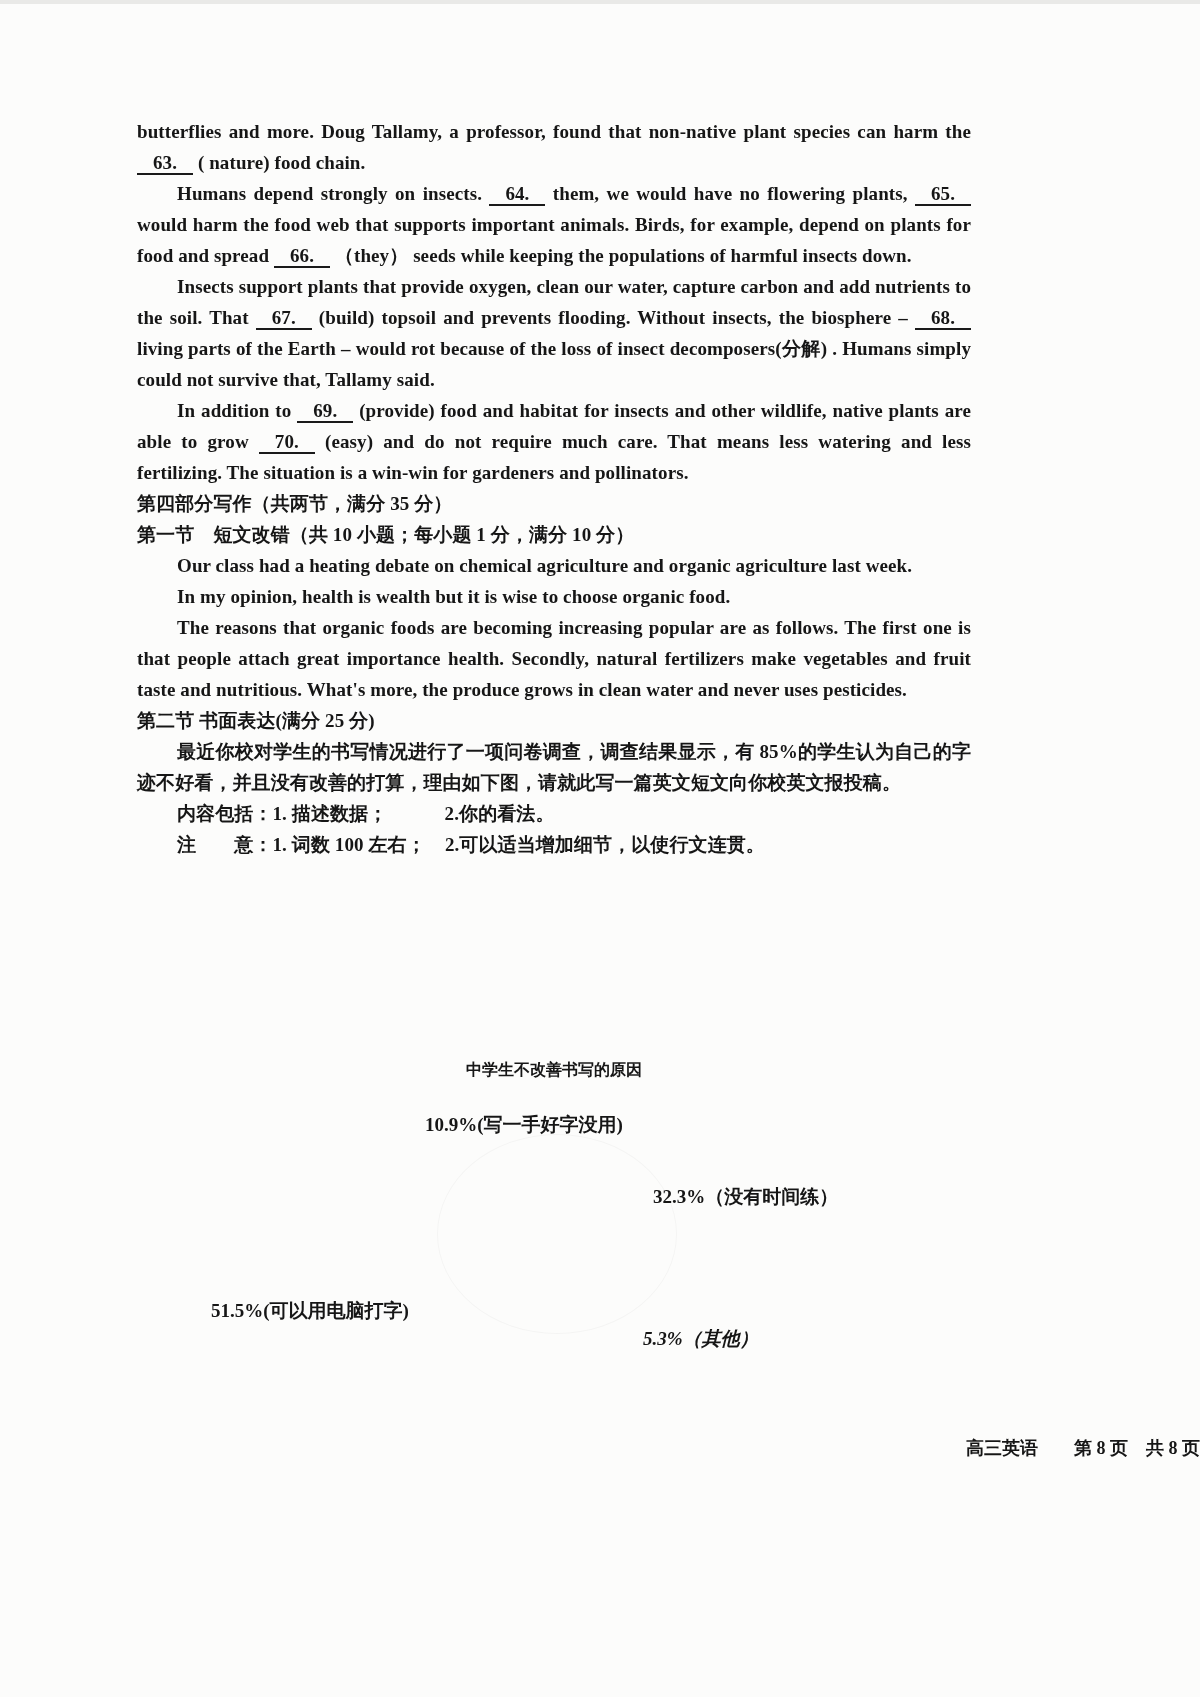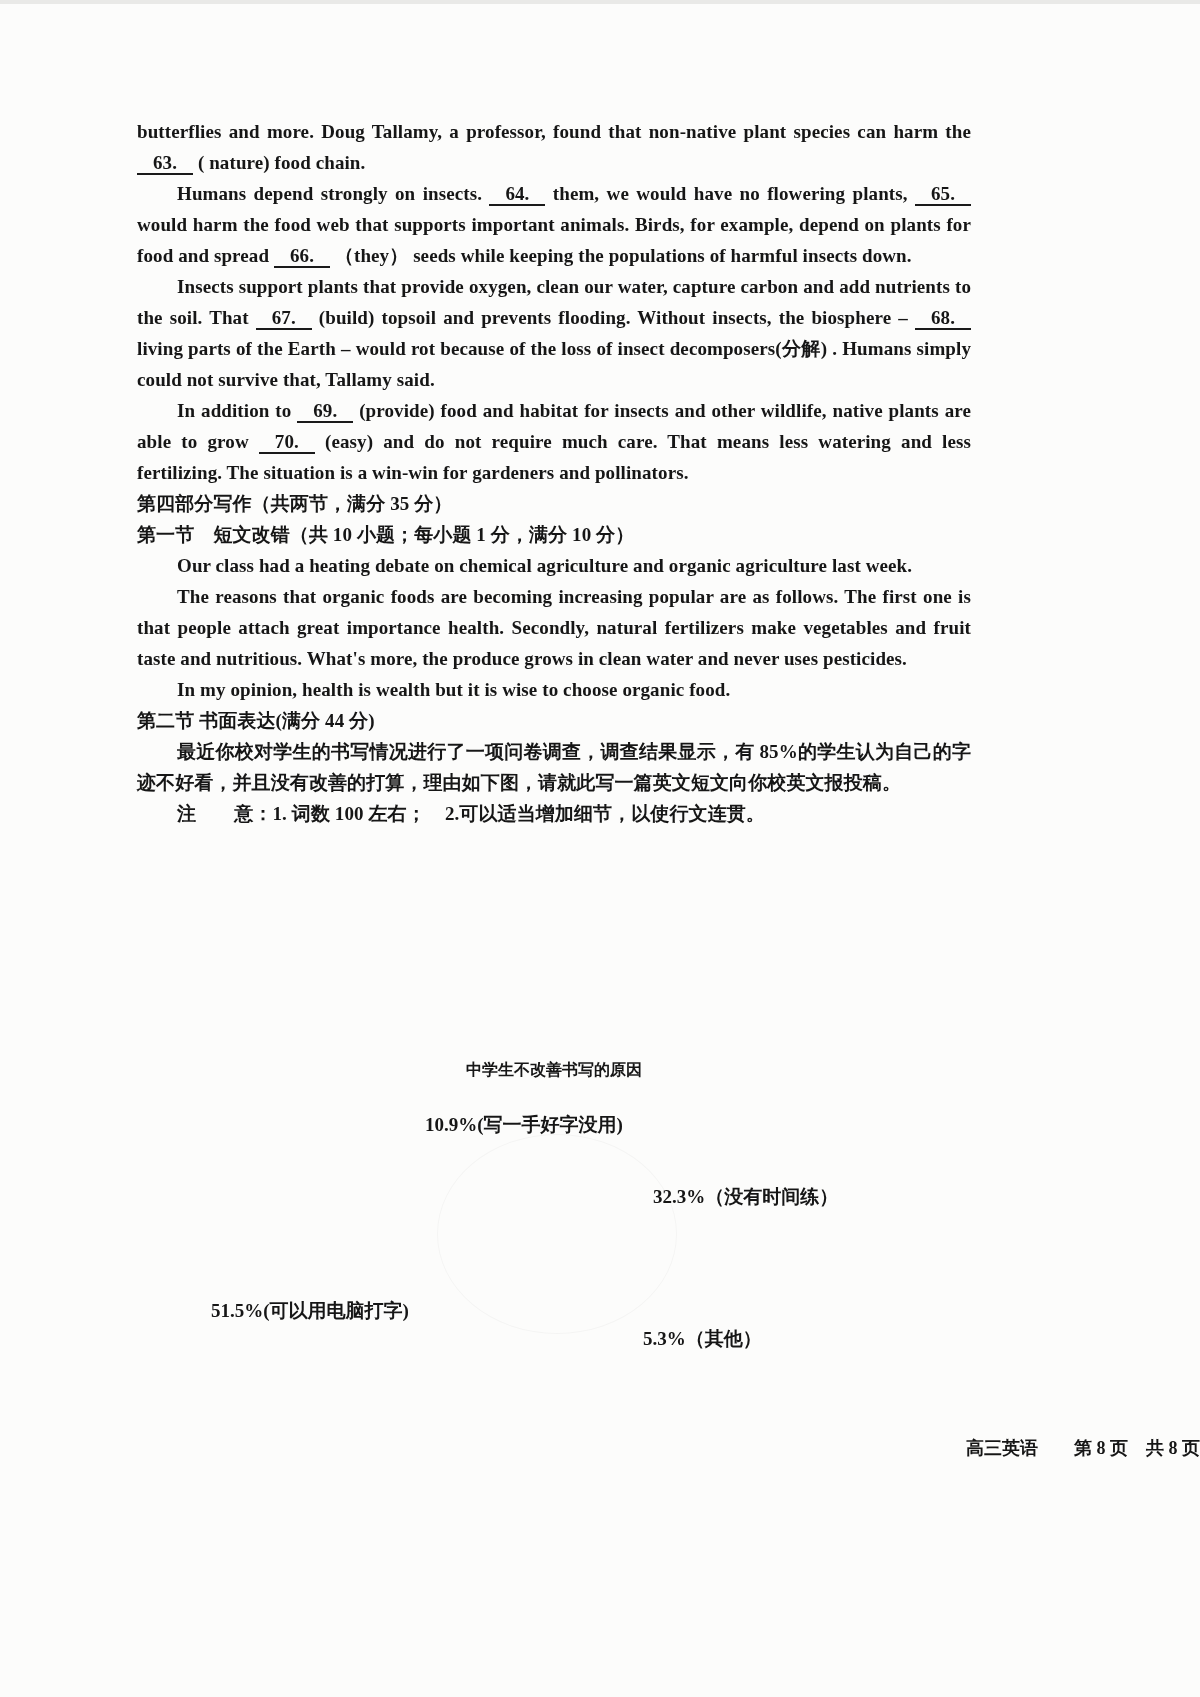--- a/index.html
+++ b/index.html
@@ -51,21 +51,21 @@
   }
   .chart-label {
     position: absolute;
     font-size: 19px;
     font-weight: 700;
     white-space: nowrap;
   }
   .label-useless { left: 288px; top: 68px; }
   .label-no-time { left: 516px; top: 140px; text-align: right; }
   .label-typing  { left: 74px;  top: 254px; }
-  .label-other   { left: 506px; top: 282px; }
+  .label-other   { left: 506px; top: 282px; font-style: italic; }
   .pie-ghost {
     position: absolute;
     left: 300px; top: 90px;
     width: 240px; height: 200px;
     border-radius: 50%;
     border: 1px solid rgba(0,0,0,0.03);
   }
   .footer {
     position: absolute;
     left: 0; right: 0;
@@ -87,26 +87,27 @@
     <p class="line indent"><span>Humans depend strongly on insects. </span><span class="blank">64.</span><span> them, we would have no flowering plants, </span><span class="blank">65.</span><span> would harm the food web that supports important animals. Birds, for example, depend on plants for food and spread </span><span class="blank">66.</span><span> （they） seeds while keeping the populations of harmful insects down.</span></p>
 
     <p class="line indent"><span>Insects support plants that provide oxygen, clean our water, capture carbon and add nutrients to the soil. That </span><span class="blank">67.</span><span> (build) topsoil and prevents flooding. Without insects, the biosphere – </span><span class="blank">68.</span><span> living parts of the Earth – would rot because of the loss of insect decomposers(分解) . Humans simply could not survive that, Tallamy said.</span></p>
 
     <p class="line indent"><span>In addition to </span><span class="blank">69.</span><span> (provide) food and habitat for insects and other wildlife, native plants are able to grow </span><span class="blank">70.</span><span> (easy) and do not require much care. That means less watering and less fertilizing. The situation is a win-win for gardeners and pollinators.</span></p>
 
     <p class="line">第四部分写作（共两节，满分 35 分）</p>
     <p class="line">第一节　短文改错（共 10 小题；每小题 1 分，满分 10 分）</p>
 
     <p class="line indent">Our class had a heating debate on chemical agriculture and organic agriculture last week.</p>
+    <p class="line indent">In my opinion, health is wealth but it is wise to choose organic food.</p>
     <p class="line indent">The reasons that organic foods are becoming increasing popular are as follows. The first one is that people attach great importance health. Secondly, natural fertilizers make vegetables and fruit taste and nutritious. What's more, the produce grows in clean water and never uses pesticides.</p>
-    <p class="line indent">In my opinion, health is wealth but it is wise to choose organic food.</p>
 
-    <p class="line">第二节 书面表达(满分 44 分)</p>
+    <p class="line">第二节 书面表达(满分 25 分)</p>
 
     <p class="line indent">最近你校对学生的书写情况进行了一项问卷调查，调查结果显示，有 85%的学生认为自己的字迹不好看，并且没有改善的打算，理由如下图，请就此写一篇英文短文向你校英文报投稿。</p>
+    <p class="line indent">内容包括：1. 描述数据；　　　2.你的看法。</p>
     <p class="line indent">注　　意：1. 词数 100 左右；　2.可以适当增加细节，以使行文连贯。</p>
 
   </div>
 
   <div class="chart">
     <div class="chart-title">中学生不改善书写的原因</div>
     <div class="pie-ghost"></div>
     <div class="chart-label label-useless">10.9%(写一手好字没用)</div>
     <div class="chart-label label-no-time">32.3%（没有时间练）</div>
     <div class="chart-label label-typing">51.5%(可以用电脑打字)</div>

